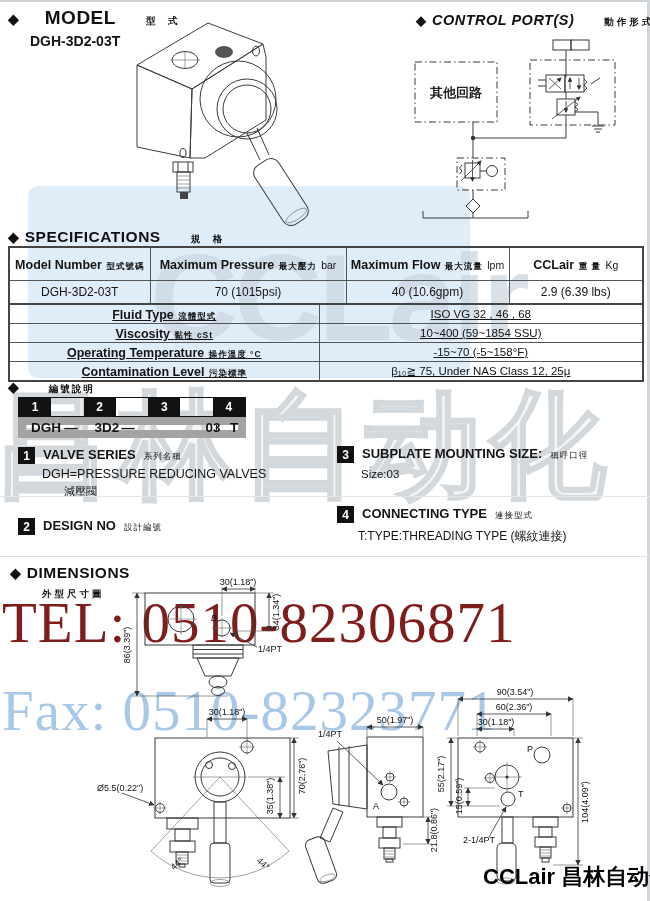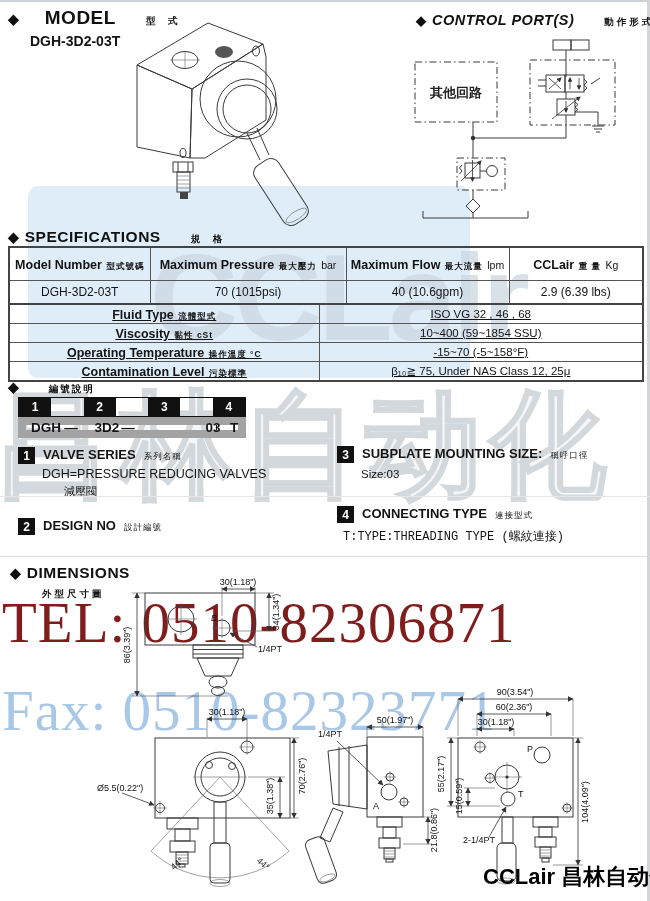--- a/index.html
+++ b/index.html
@@ -299,21 +299,21 @@
       <span class="num">2</span>
       <span class="ititle">DESIGN NO</span>
       <span class="izh">設計編號</span>
     </div>
 
     <div class="item" style="left:337px;top:506px;">
       <span class="num">4</span>
       <span class="ititle">CONNECTING TYPE</span>
       <span class="izh">連接型式</span>
     </div>
-    <div class="iline" style="left:343px;top:528px;font-size:12px;font-family:Liberation Mono, monospace;">T:TYPE:THREADING TYPE (螺紋連接)</div>
+    <div class="iline" style="left:358px;top:528px;font-size:12px;">T:TYPE:THREADING TYPE (螺紋連接)</div>
 
     <div class="divider" style="top:556px;"></div>
 
     <div class="hd" style="left:10px;top:564px;">
       <span class="dia">◆</span>
       <span class="en" style="font-size:15.5px;">DIMENSIONS</span>
     </div>
     <div class="dimzh">外型尺寸圖</div>
 
     <svg style="left:0;top:575px;width:650px;height:326px;" viewBox="0 0 650 326">

